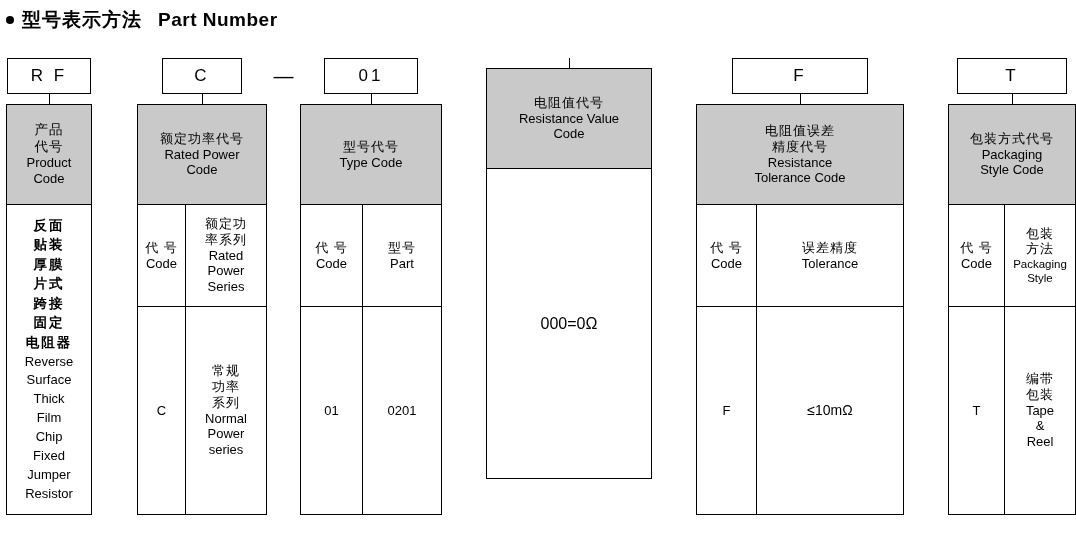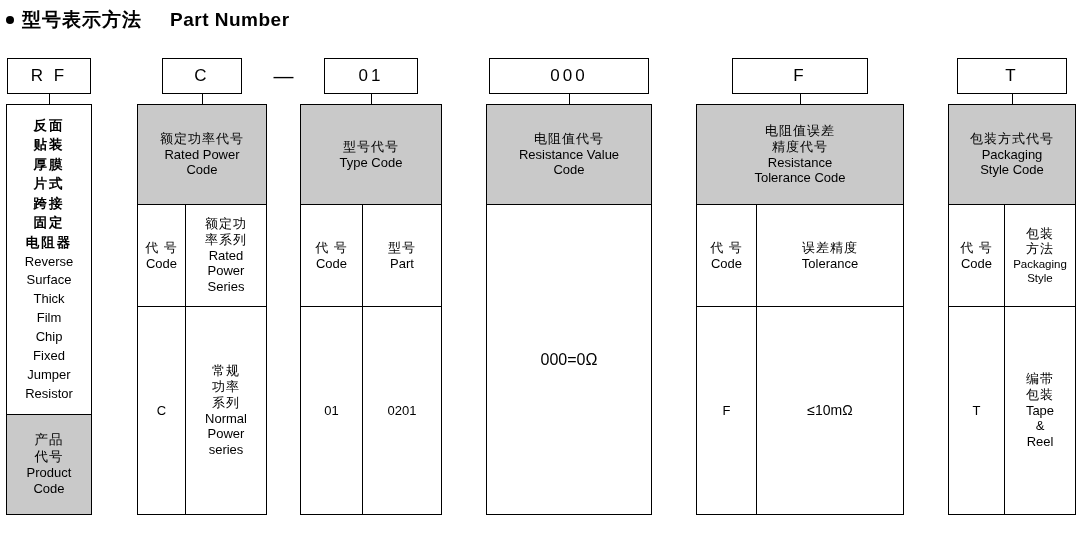--- a/index.html
+++ b/index.html
@@ -38,21 +38,21 @@
   }
   .title-cn {
     font-size: 19px;
     font-weight: bold;
     letter-spacing: 1px;
   }
   .title-en {
     font-size: 19px;
     font-weight: bold;
     letter-spacing: 0.5px;
-    margin-left: 20px;
+    margin-left: 8px;
   }
 
   
   .columns {
     position: absolute;
     left: 0;
     top: 58px;
     width: 1076px;
     display: flex;
     align-items: flex-start;
@@ -139,46 +139,46 @@
   </div>
 
   <div class="columns">
 
     <div class="col" style="margin-left:6px;">
       <div class="code-box" style="width:84px;">R F</div>
       <div class="connector"></div>
       <table class="tbl" style="width:86px;">
         <tbody>
             <tr>
+          <td class="hdr">
+            <div class="cn" style="white-space:pre-line;font-size:13.5px;">产品
+代号</div>
+            <div class="en" style="white-space:pre-line;">Product
+Code</div>
+          </td>
+        </tr>
+        <tr>
           <td style="height:310px;">
             <div class="stacked-chars" style="white-space:pre-line;font-size:13.5px;font-weight:bold;">反面
 贴装
 厚膜
 片式
 跨接
 固定
 电阻器</div>
             <div style="white-space:pre-line;line-height:1.45;">Reverse
 Surface
 Thick
 Film
 Chip
 Fixed
 Jumper
 Resistor</div>
           </td>
         </tr>
-        <tr>
-          <td class="hdr">
-            <div class="cn" style="white-space:pre-line;font-size:13.5px;">产品
-代号</div>
-            <div class="en" style="white-space:pre-line;">Product
-Code</div>
-          </td>
-        </tr>
       </tbody>
         </table>
     </div>
 
     <div class="col" style="margin-left:45px;">
       <div class="code-box" style="width:80px;">C</div>
       <div class="connector"></div>
       <table class="tbl" style="width:130px;">
         <tbody>
             <tr>
@@ -243,21 +243,20 @@
         </tr>
         <tr>
           <td style="height:208px;">01</td>
           <td style="height:208px;">0201</td>
         </tr>
       </tbody>
         </table>
     </div>
 
     <div class="col" style="margin-left:44px;">
-      <div class="code-box" style="width:160px;">000</div>
       <div class="connector"></div>
       <table class="tbl" style="width:166px;">
         <tbody>
             <tr>
           <td class="hdr">
             <div class="cn">电阻值代号</div>
             <div class="en" style="white-space:pre-line;">Resistance Value
 Code</div>
           </td>
         </tr>

